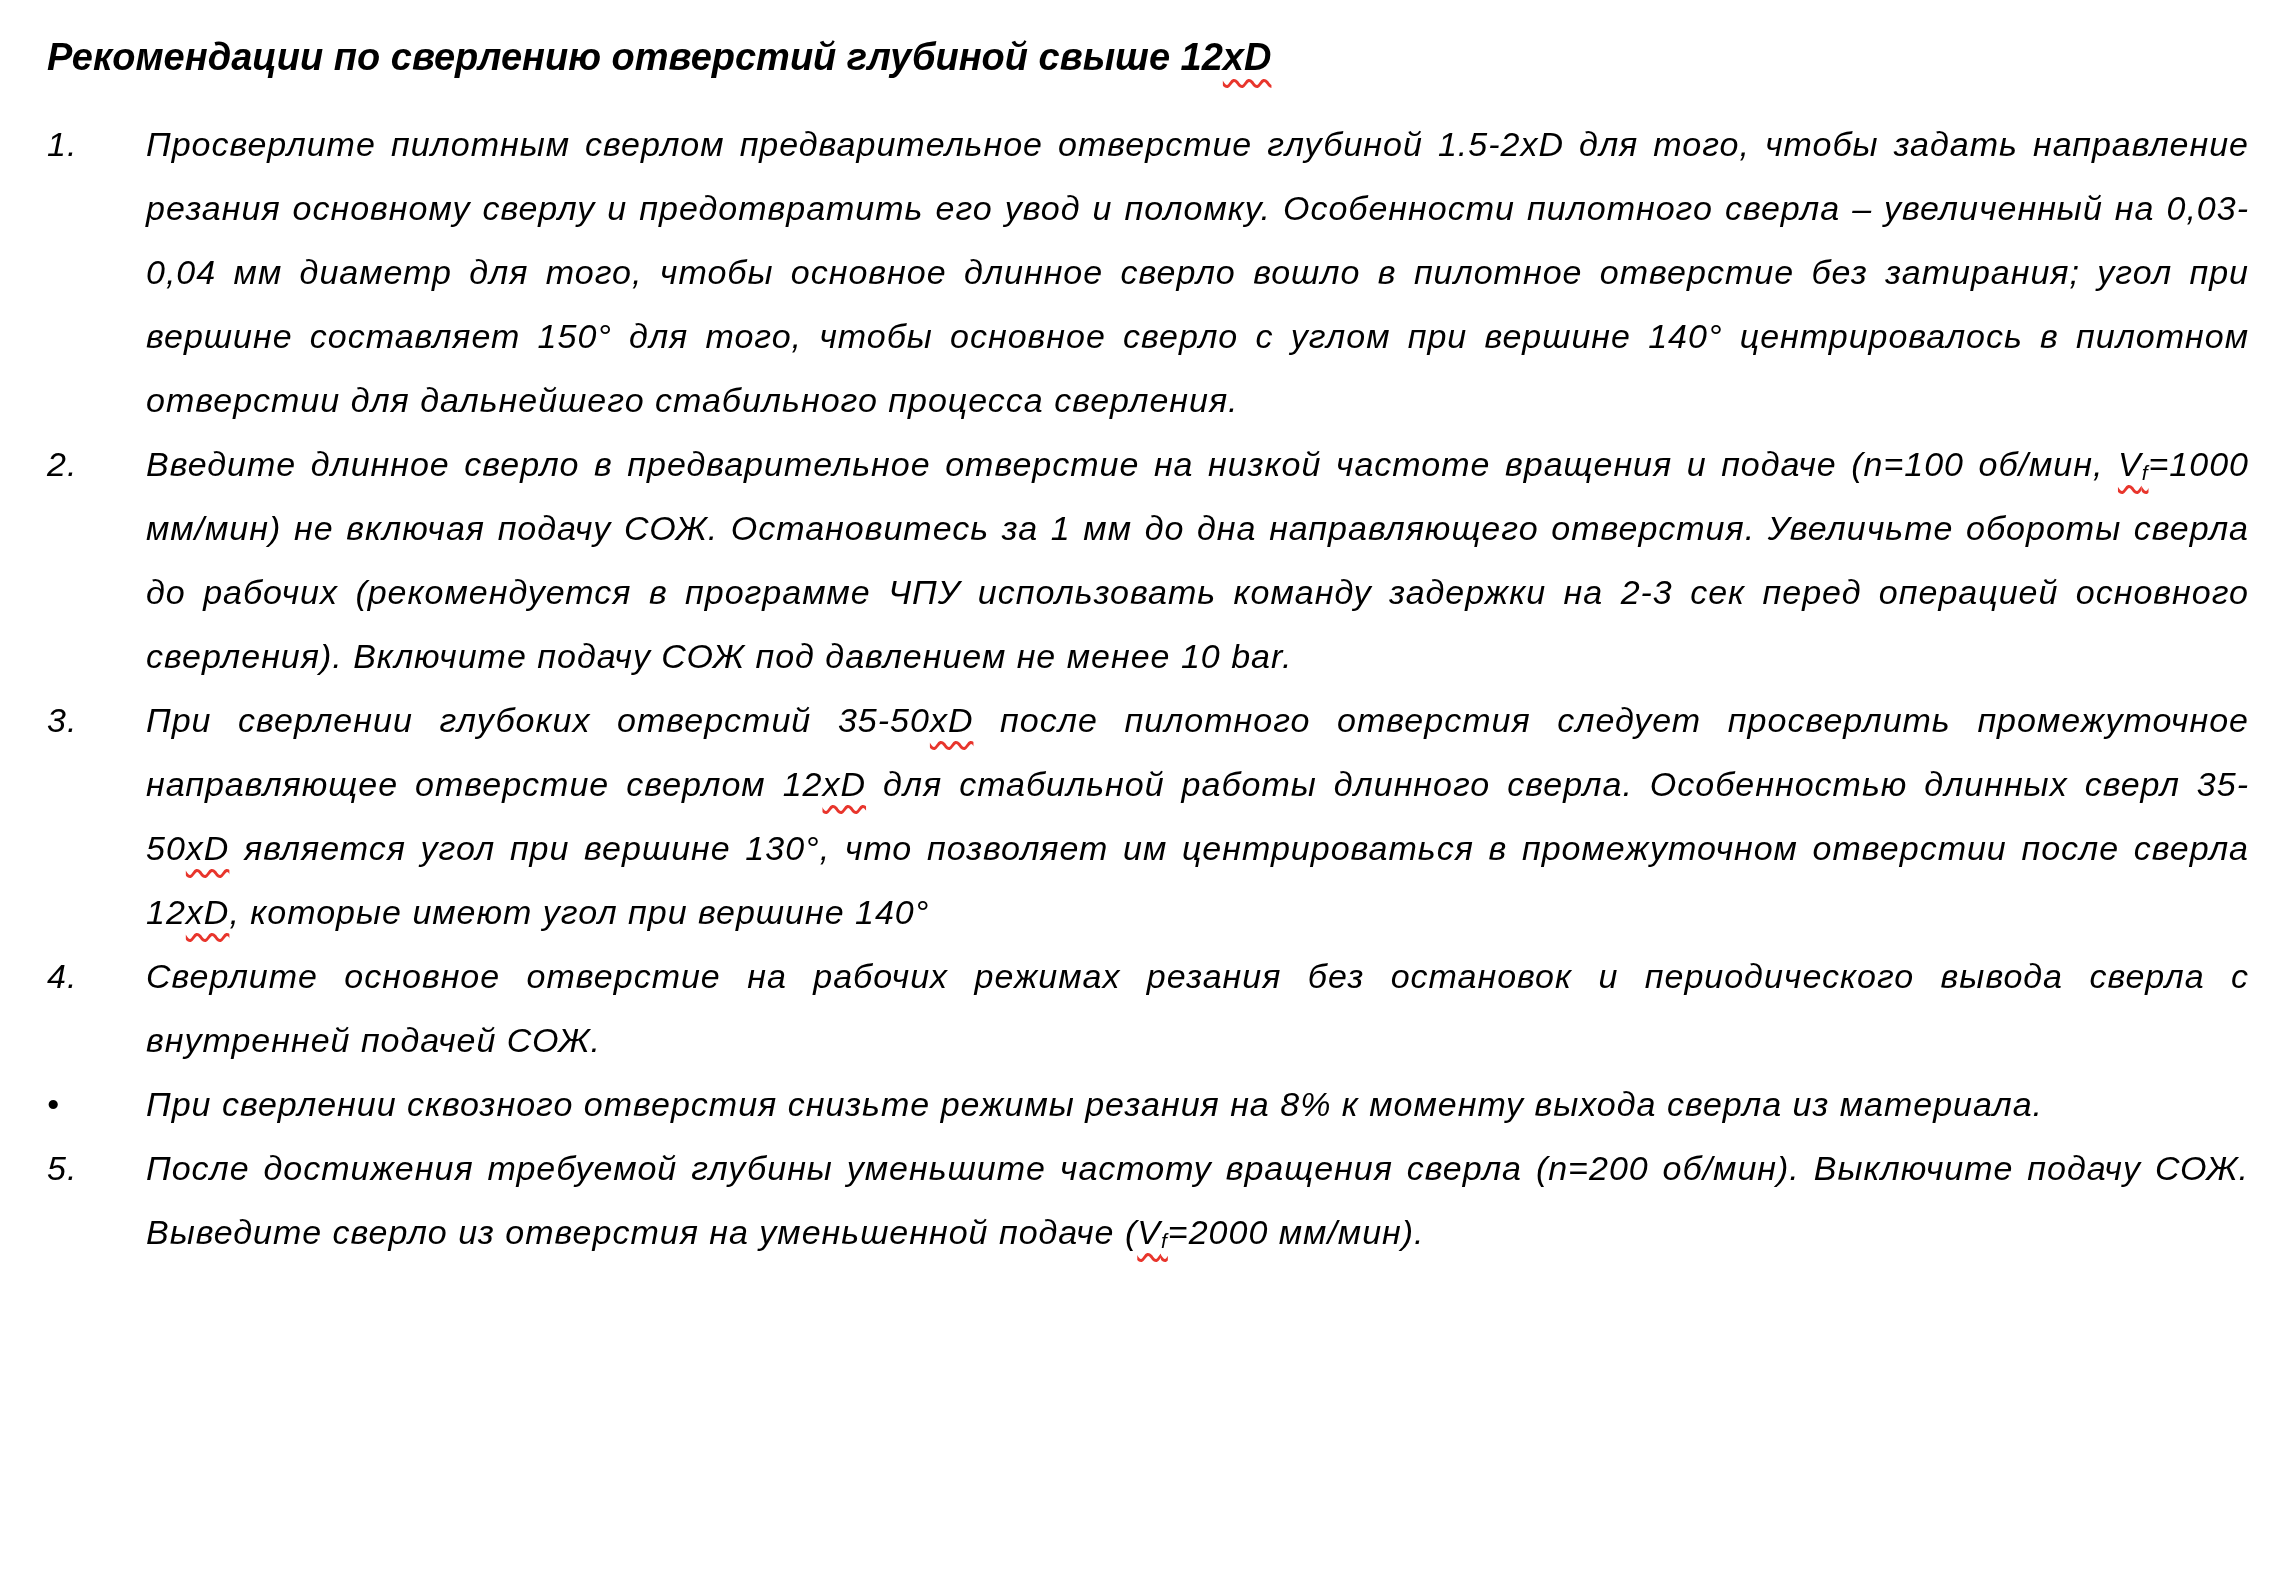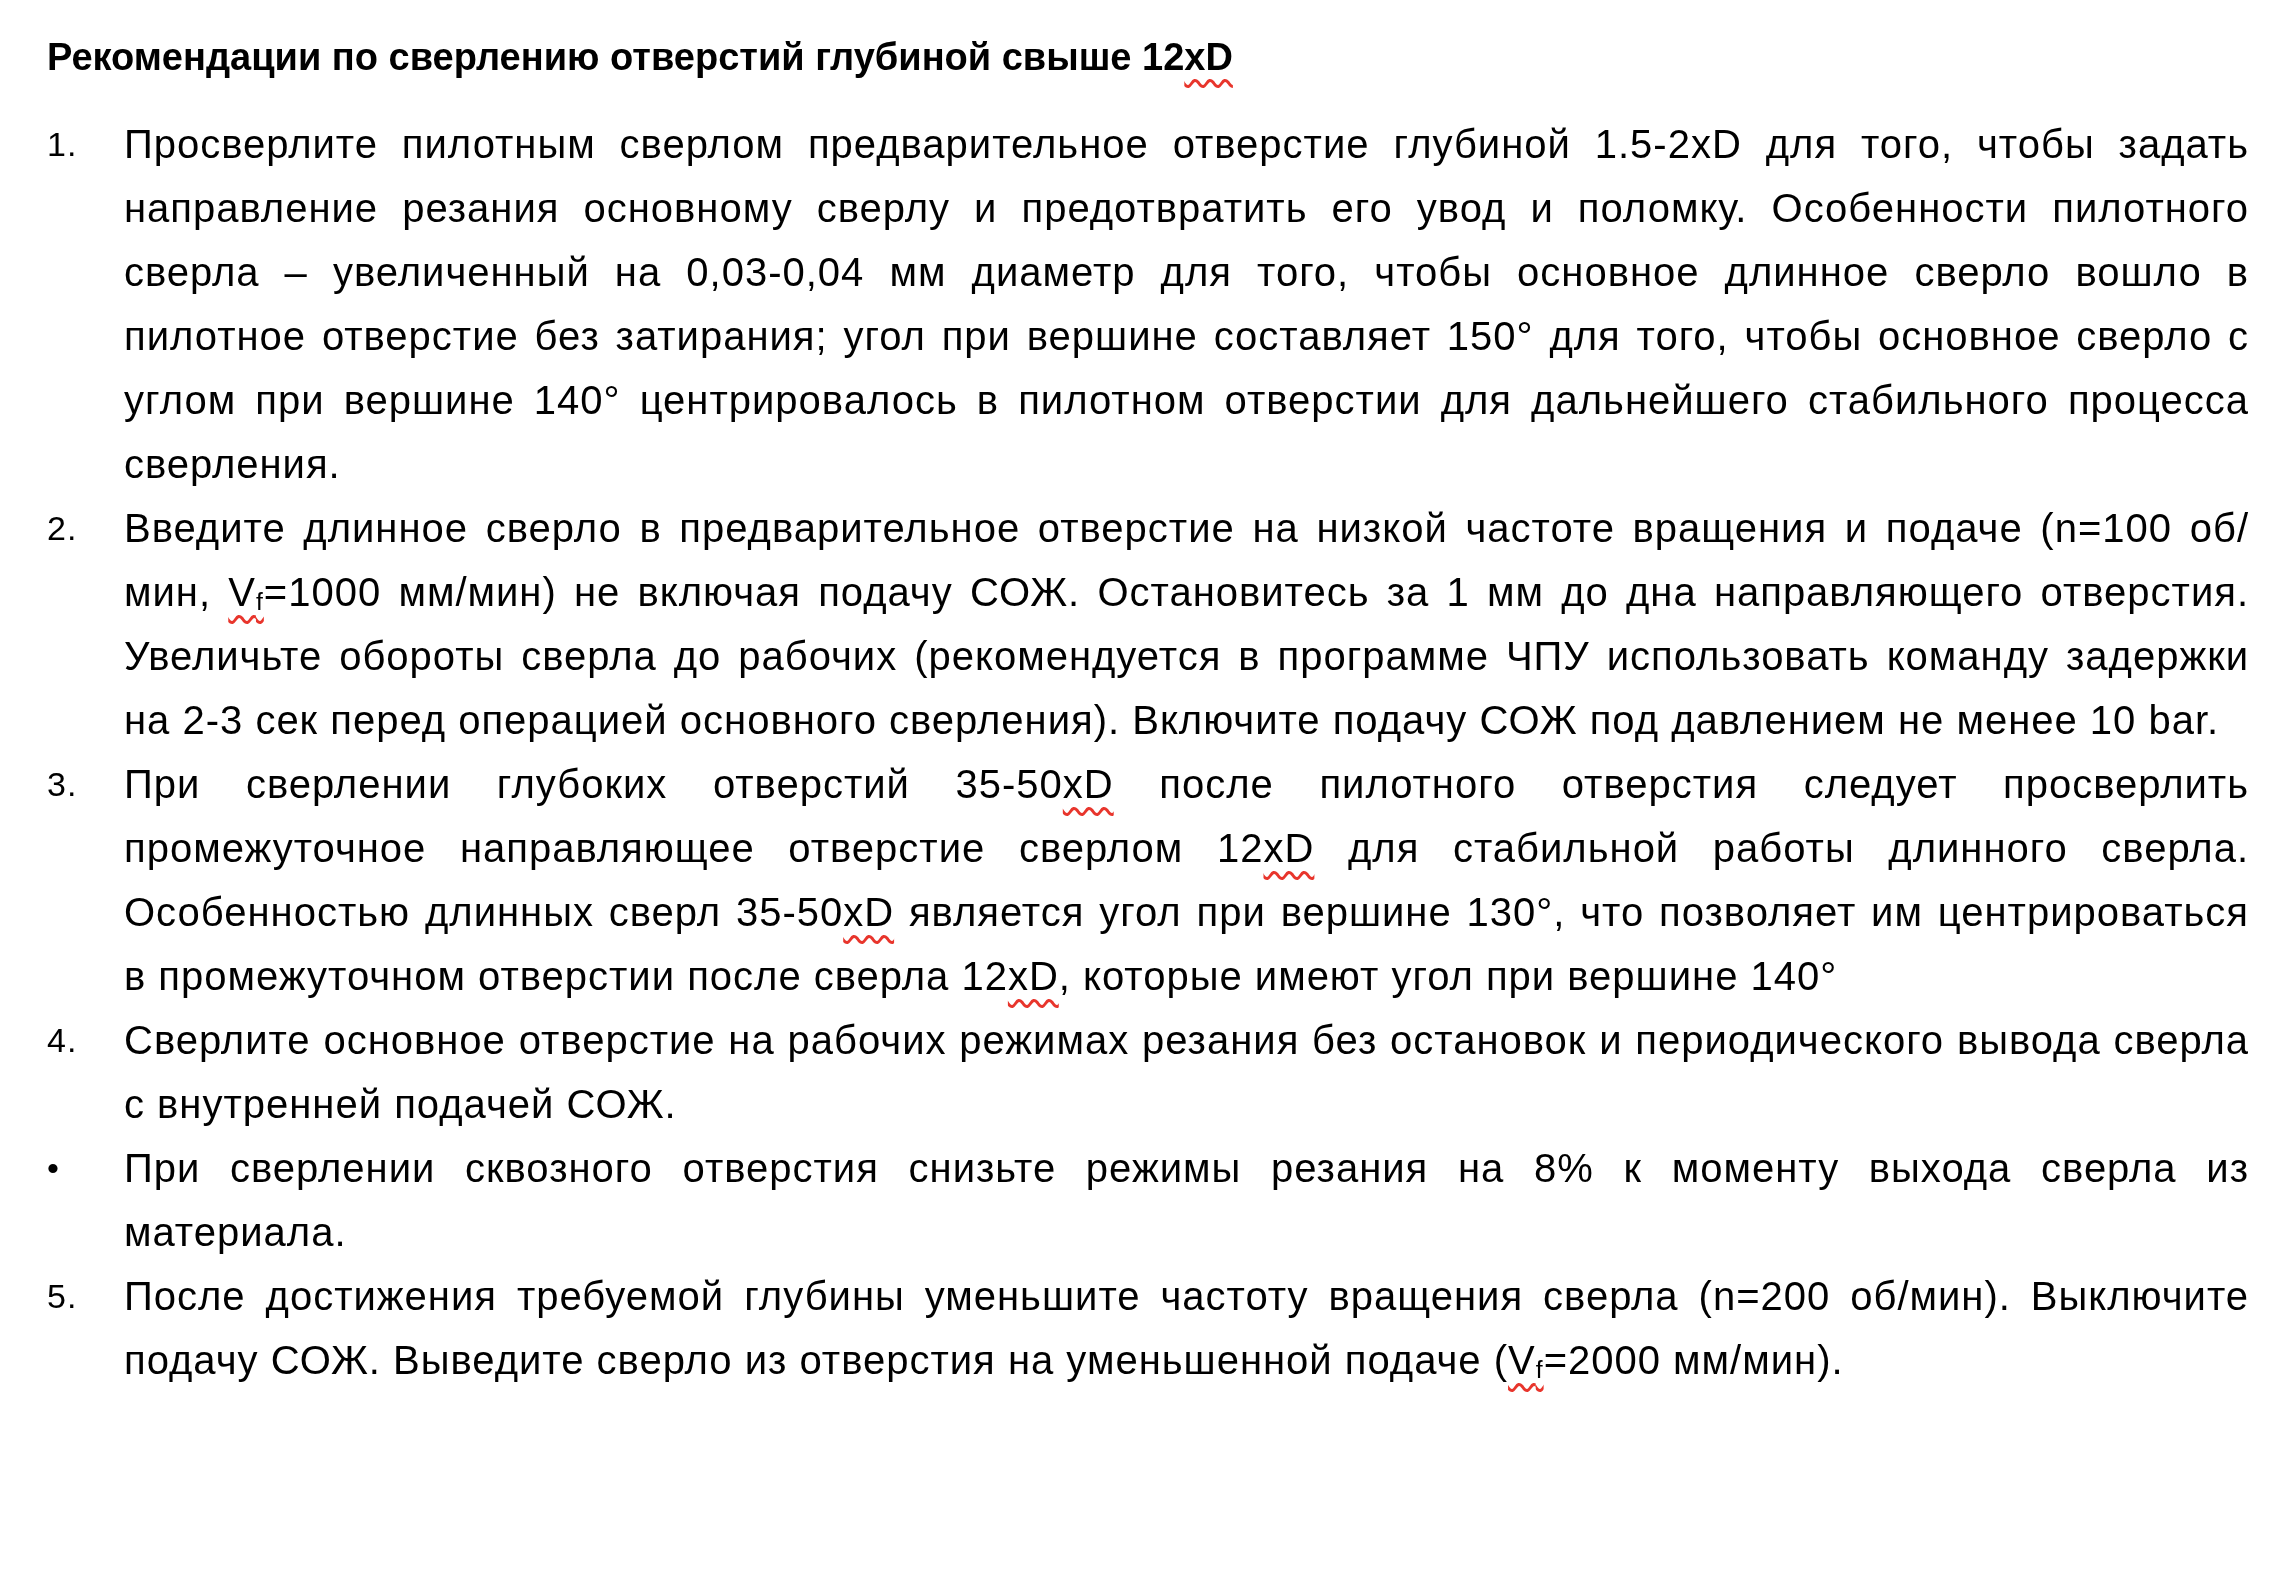--- a/index.html
+++ b/index.html
@@ -15,20 +15,21 @@
     background:var(--page-bg);
     color:var(--text-color);
     font-family:"Liberation Sans","DejaVu Sans",sans-serif;
   }
   .page{
     width:2295px;
     height:1494px;
     padding:29px 46px 0 47px;
     overflow:hidden;
     background:var(--page-bg);
+    font-style:italic;
   }
   .doc-title{
     margin:0 0 26px 0;
     font-size:38px;
     font-weight:700;
     line-height:57px;
     letter-spacing:0;
     white-space:nowrap;
   }
   .doc-list{
@@ -39,25 +40,26 @@
     align-items:flex-start;
   }
   .doc-item .marker{
     flex:0 0 77px;
     font-size:34px;
     line-height:64px;
     letter-spacing:1px;
   }
   .doc-item .content{
     flex:1 1 auto;
-    font-size:40px;
+    font-size:34px;
     line-height:64px;
     letter-spacing:1px;
     text-align:justify;
     text-justify:inter-word;
+    margin-left:22px;
   }
   .squiggle{
     text-decoration-line:underline;
     text-decoration-style:wavy;
     text-decoration-color:var(--squiggle-color);
     text-decoration-thickness:3px;
     text-underline-offset:8.5px;
     text-decoration-skip-ink:none;
   }
   sub{

